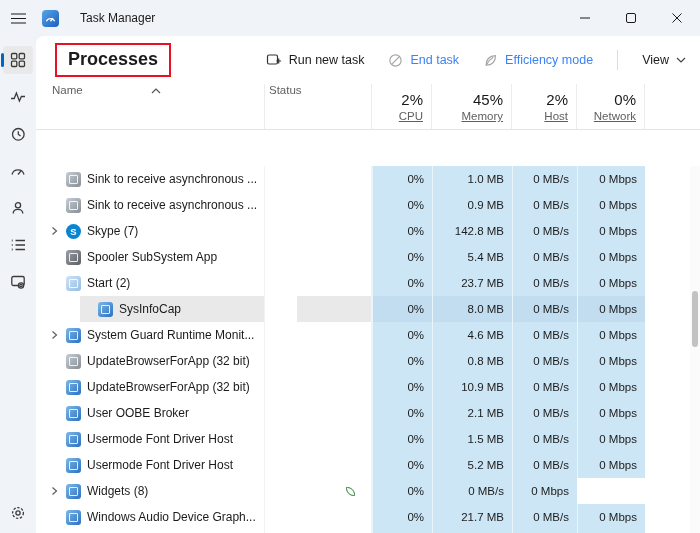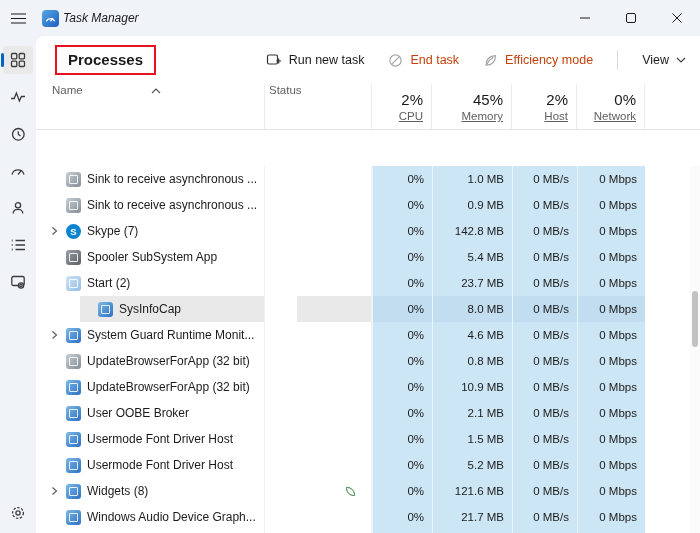--- a/index.html
+++ b/index.html
@@ -9,44 +9,44 @@
     background:#f0f3f8;
     color:#1b1b1b;
     position:relative;
     font-size:12px;
     -webkit-font-smoothing:antialiased;
   }
 
   
   .titlebar{ position:absolute; top:0; left:0; right:0; height:36px; display:flex; align-items:center; }
   .hamburger-btn{ width:36px; height:36px; border:none; background:transparent; display:flex; align-items:center; justify-content:center; cursor:pointer; }
-  .app-id{ display:flex; align-items:center; gap:4px; margin-left:6px;font-style:italic; }
+  .app-id{ display:flex; align-items:center; gap:21px; margin-left:6px; }
   .app-icon{ width:17px; height:17px; border-radius:4px; background:linear-gradient(135deg,#58a6e8,#1c5fbe); display:flex; align-items:center; justify-content:center; }
   .app-title{ font-size:12px; color:#1b1b1b; }
   .win-controls{ margin-left:auto; display:flex; height:36px; }
   .win-btn{ width:46px; height:36px; border:none; background:transparent; display:flex; align-items:center; justify-content:center; cursor:pointer; }
 
   
   .sidebar{ position:absolute; left:0; top:36px; bottom:0; width:36px; display:flex; flex-direction:column; align-items:center; padding:10px 0 6px 0; gap:9px; }
   .nav-item{ width:30px; height:28px; border-radius:4px; display:flex; align-items:center; justify-content:center; position:relative; cursor:pointer; }
   .nav-item.active{ background:#e9e9e9; }
   .nav-item.active::before{ content:""; position:absolute; left:-2px; top:7px; width:3px; height:14px; border-radius:2px; background:var(--accent,#0067c0); }
   .nav-spacer{ margin-top:auto; }
   .nav-icon{ display:flex; align-items:center; justify-content:center; }
 
   
   .content{ position:absolute; left:36px; top:36px; right:0; bottom:0; background:#ffffff; border-top-left-radius:8px; overflow:hidden; }
 
   
   .page-header{ height:48px; display:flex; align-items:center; padding:0 14px 0 19px; }
   .annotation-box{ display:inline-block; border:2px solid var(--annotation,#e81123); padding:4px 11px 5px 11px; }
-  .page-title{ font-size:15px; font-weight:700; }
+  .page-title{ font-size:18px; font-weight:700; }
   .toolbar{ margin-left:auto; display:flex; align-items:center; gap:24px; }
   .tb-btn{ display:flex; align-items:center; gap:7px; border:none; background:transparent; font-family:inherit; font-size:12.5px; color:#1b1b1b; cursor:pointer; white-space:nowrap; }
-  .tb-btn.disabled{ color:#c2410c;justify-content:flex-end; }
+  .tb-btn.disabled{ color:#3b82f6;justify-content:flex-end; }
   .toolbar-divider{ width:1px; height:20px; background:#dcdcdc; }
 
   
   .grid-cols{ display:grid; grid-template-columns:217px 107px 60px 80px 65px 68px 1fr; padding-left:12px; }
   .table-header{ height:46px; border-bottom:1px solid #e4e4e4; }
   .th{ position:relative; border-right:1px solid #ececec; }
   .th.text-col{ display:flex; align-items:flex-start; padding:0 0 7px 4px; color:#5f5f5f; font-size:11.5px; }
   .th.num-col{ display:flex; flex-direction:column; justify-content:space-between; align-items:flex-end; padding:7px 8px 7px 0; }
   .th .usage{ font-size:15px; color:#191919; }
   .th .col-label{ font-size:11.5px; color:#5f5f5f;text-decoration:underline; }
@@ -488,21 +488,20 @@
               <path d="M2.5 1.5L6.5 5 2.5 8.5"></path>
             </svg>
       </span>
       <span class="proc-icon pi-blue"></span>
       <span class="proc-name">Widgets (8)</span>
     </div>
     <div class="cell status-cell">
           <span class="status-icon leaf"></span>
         </div>
     <div class="cell num-cell cpu-cell">0%</div>
-    <div class="cell num-cell memory-cell">121.6 MB</div>
     <div class="cell num-cell disk-cell">0 MB/s</div>
     <div class="cell num-cell network-cell">0 Mbps</div>
     <div class="cell"></div>
   </div>
       <div class="row grid-cols">
     <div class="cell name-cell">
       <span class="chevron" style="visibility: hidden;">
         <svg width="9" height="10" viewBox="0 0 9 10" fill="none" stroke="#5f5f5f" stroke-width="1.2">
               <path d="M2.5 1.5L6.5 5 2.5 8.5"></path>
             </svg>

